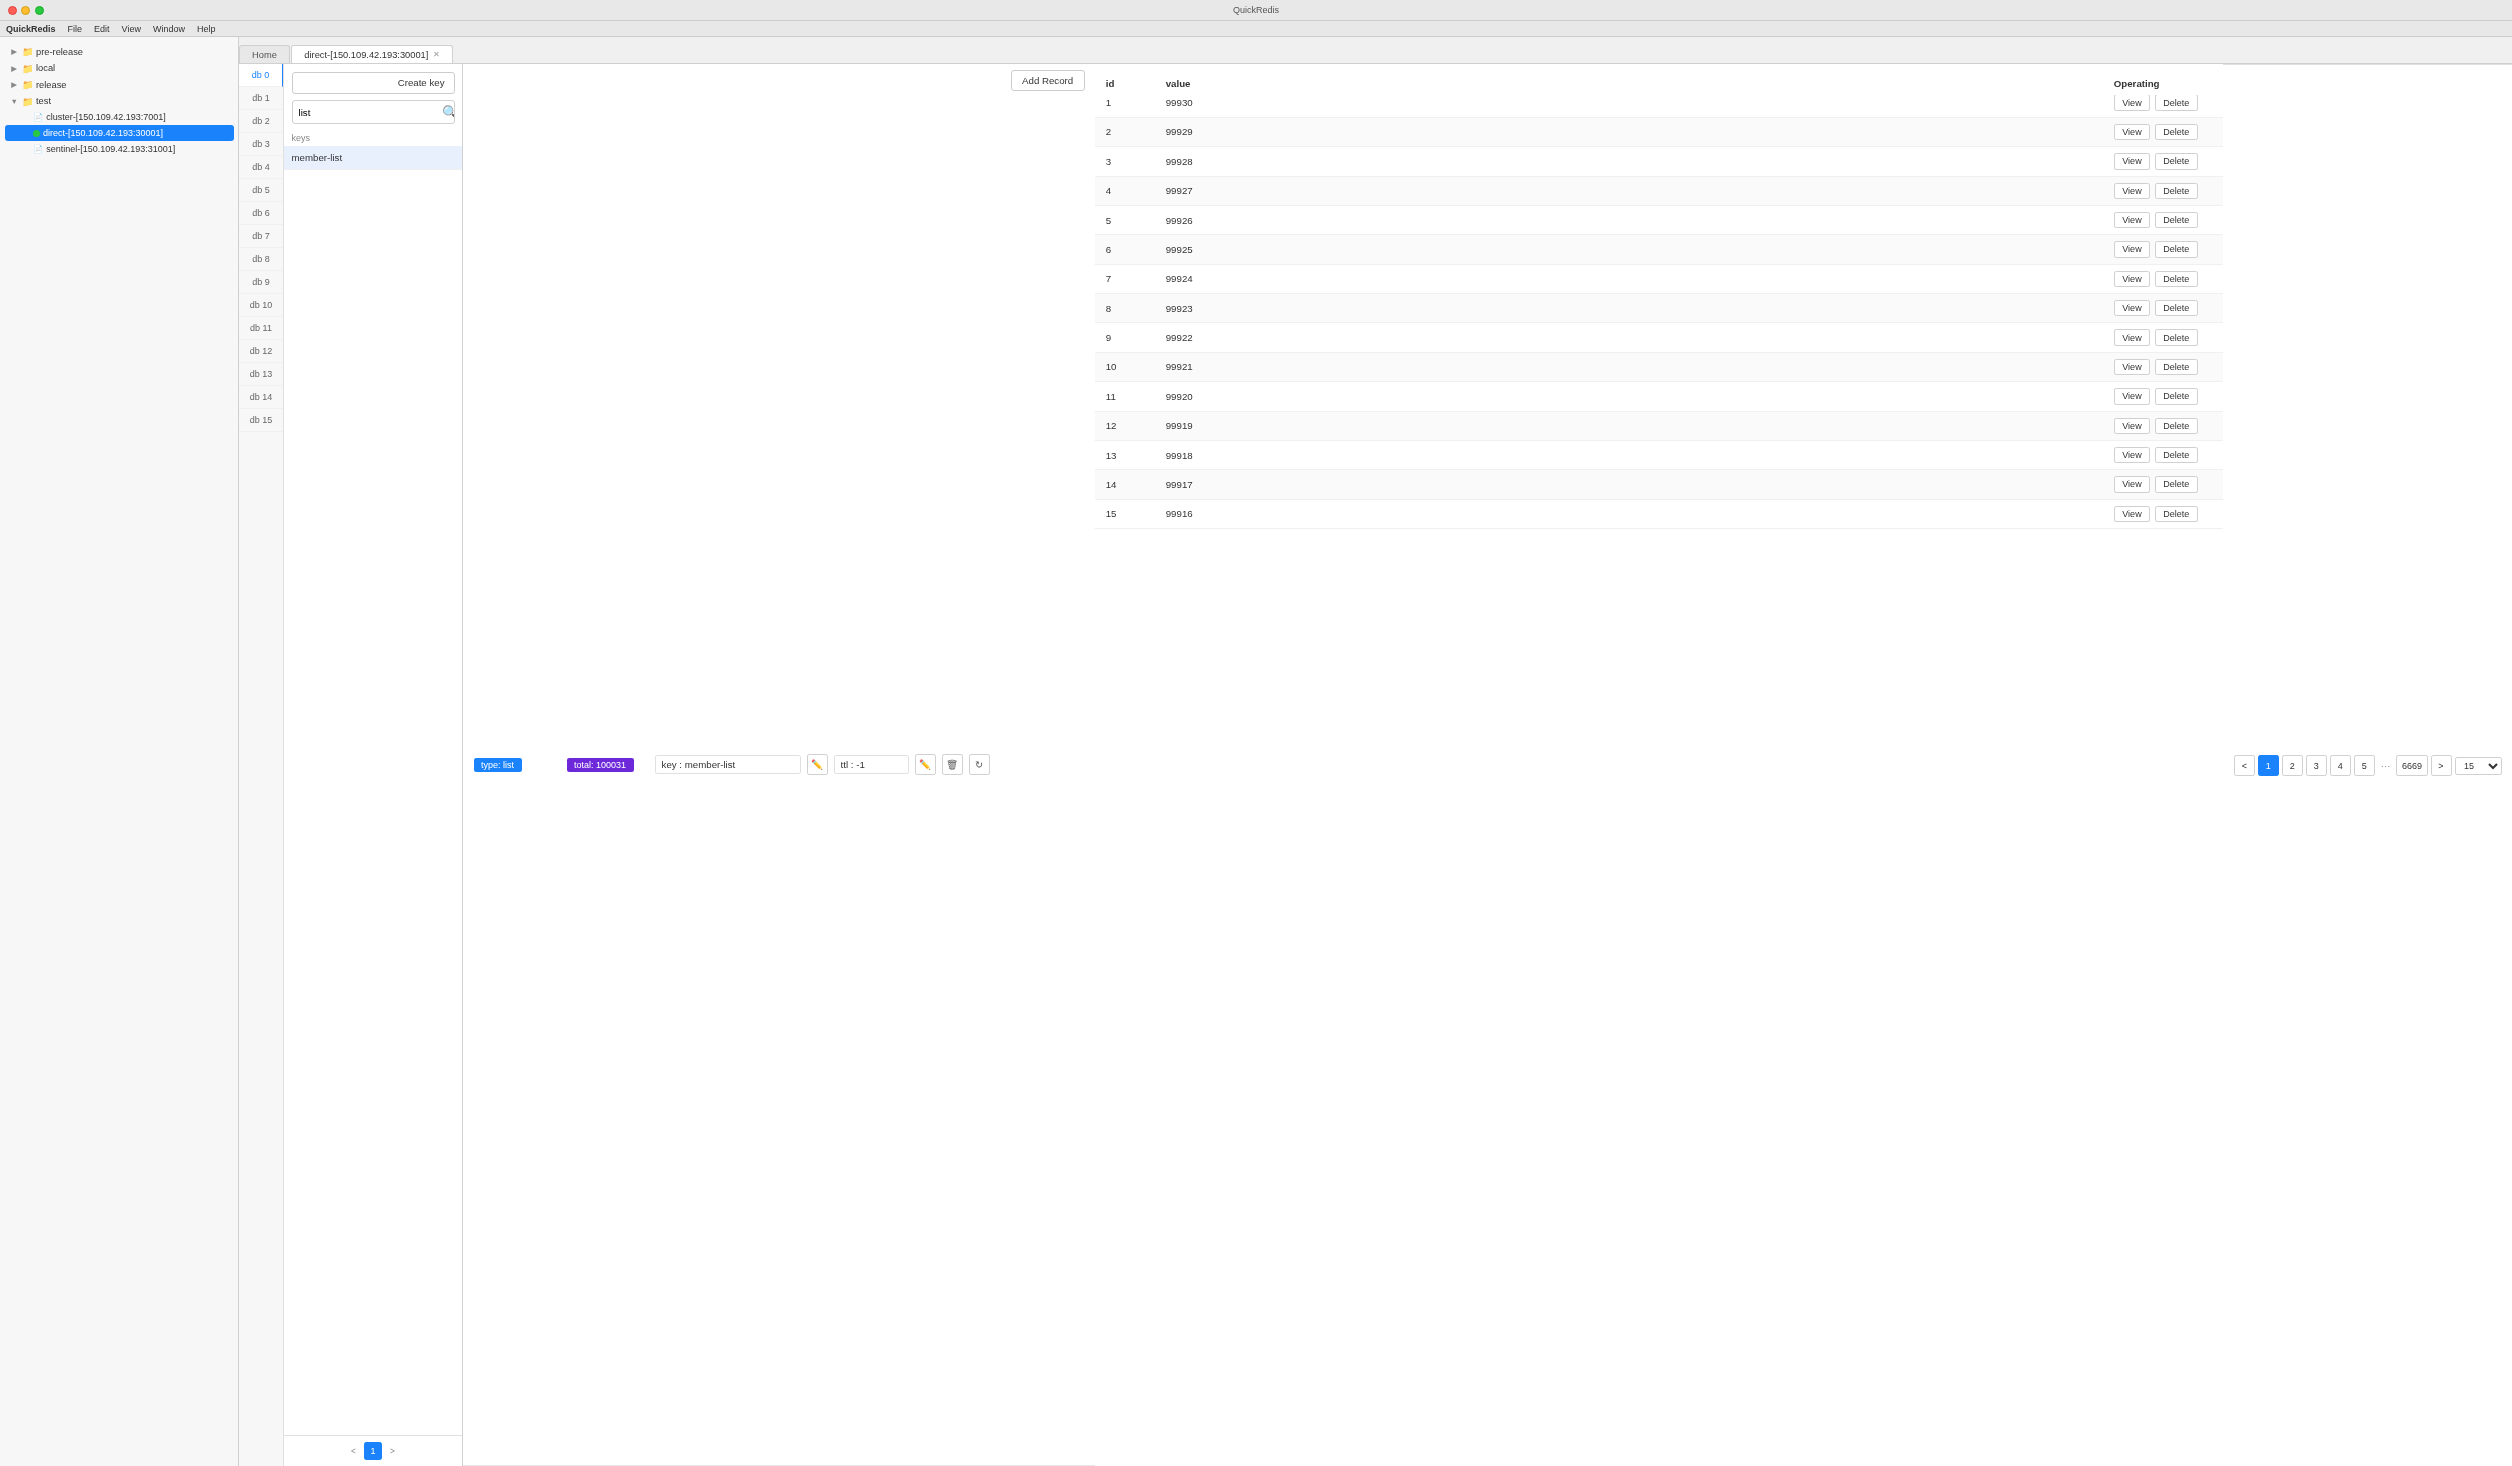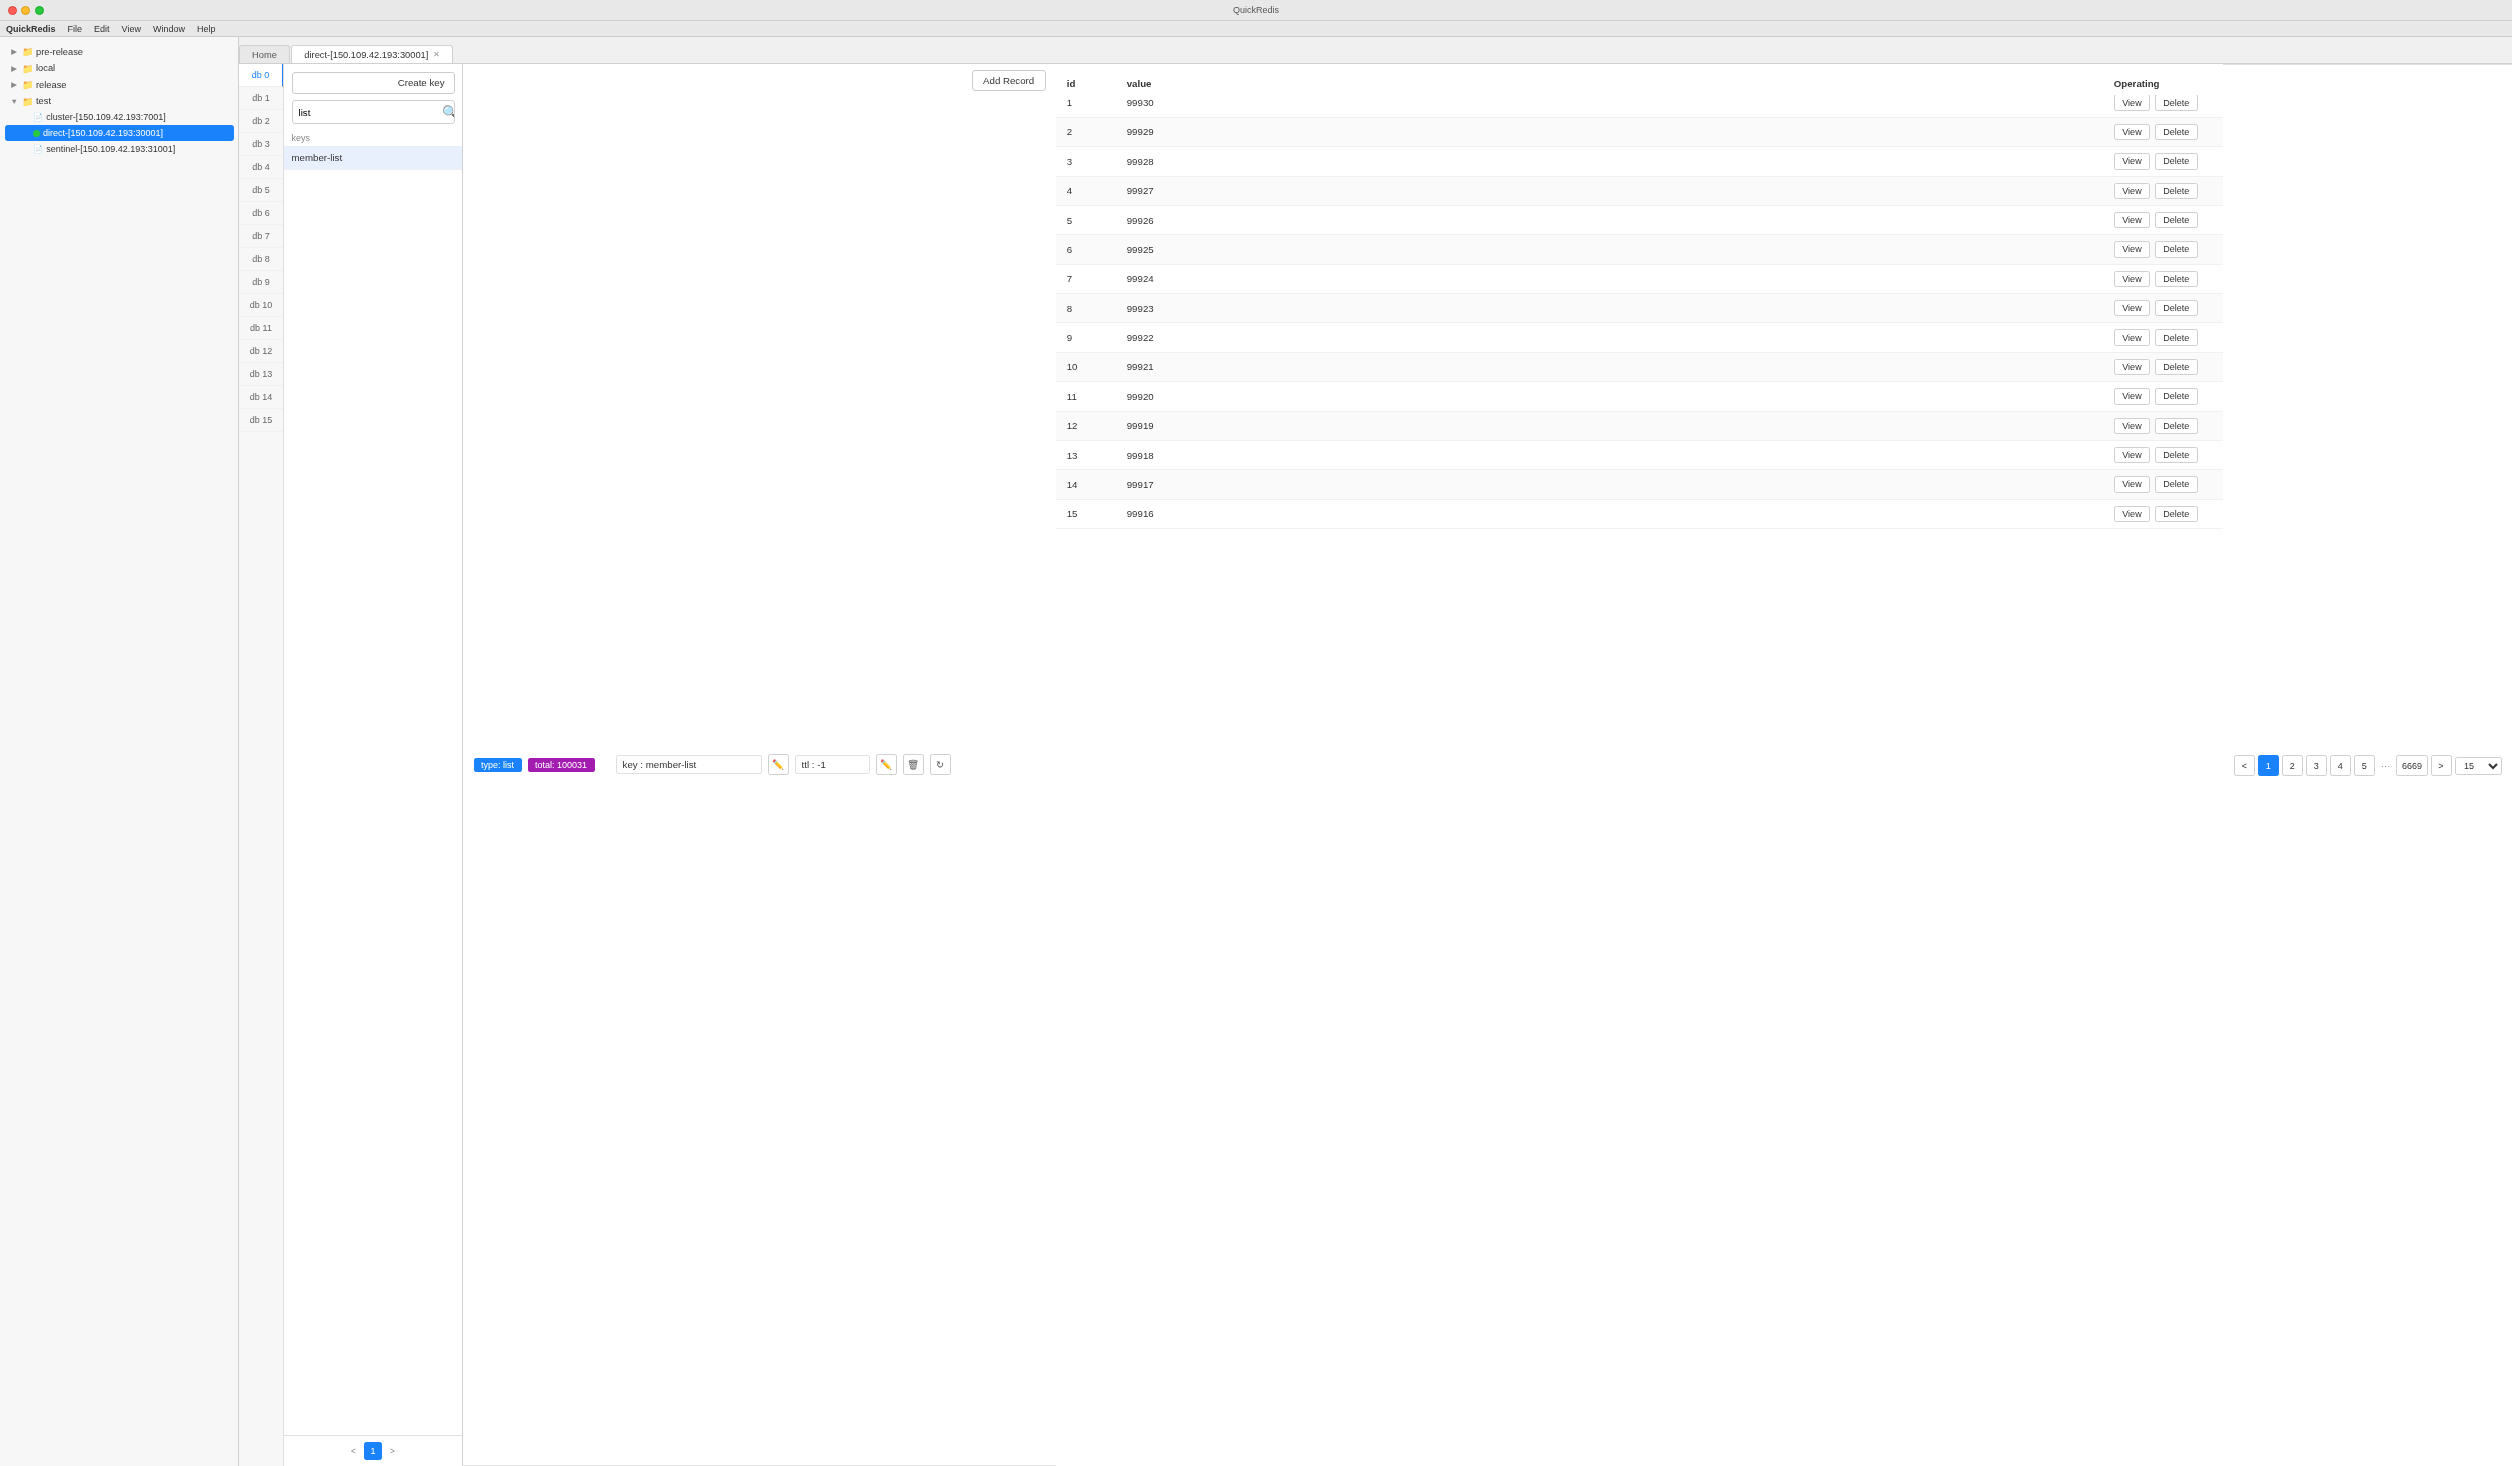--- a/index.html
+++ b/index.html
@@ -60,21 +60,21 @@
     .key-pagination { display: flex; align-items: center; justify-content: center; padding: 6px; gap: 3px; border-top: 0.7px solid #e0e0e0; }
     .page-btn { width: 18px; height: 18px; display: flex; align-items: center; justify-content: center; border: 0.7px solid #d0d0d0; border-radius: 2.2px; font-size: 9px; cursor: pointer; background: white; color: #333; }
     .page-btn.active { background: #1a82fb; color: white; border-color: #1a82fb; }
     .page-nav { width: 15px; height: 18px; display: flex; align-items: center; justify-content: center; cursor: pointer; color: #888; font-size: 8.2px; }
 
     
     .detail-panel { flex: 1; background: white; display: flex; flex-direction: row; overflow: hidden; }
     .detail-header { padding: 7.5px 10.5px; border-bottom: 0.7px solid #e8e8e8; display: flex; align-items: center; gap: 6px; flex-wrap: wrap; }
     .badge { padding: 2.2px 7.5px; border-radius: 2.2px; font-size: 9px; font-weight: 500; }
     .badge-type { background: #1a82fb; color: white; }
-    .badge-total { background: #a21caf; color: white; }
+    .badge-total { background: #6d28d9; color: white; margin-left: 39px; }
 
     .key-info-row { padding: 6px 10.5px; border-bottom: 0.7px solid #e8e8e8; display: flex; align-items: center; gap: 6px; }
     .key-name-input { flex: 1; border: 0.7px solid #e0e0e0; border-radius: 2.2px; padding: 3px 6px; font-size: 9.7px; color: #333; }
     .icon-btn { width: 21px; height: 21px; display: flex; align-items: center; justify-content: center; border: 0.7px solid #d0d0d0; border-radius: 2.2px; cursor: pointer; background: white; color: #555; font-size: 9.7px; }
     .ttl-input { border: 0.7px solid #e0e0e0; border-radius: 2.2px; padding: 3px 6px; font-size: 9.7px; color: #333; width: 75px; }
 
     .add-record-row { padding: 6px 10.5px; border-bottom: 0.7px solid #e8e8e8; }
     .add-record-btn { padding: 3.7px 10.5px; background: white; border: 0.7px solid #ccc; border-radius: 3px; font-size: 9.7px; cursor: pointer; color: #333; }
 
     

